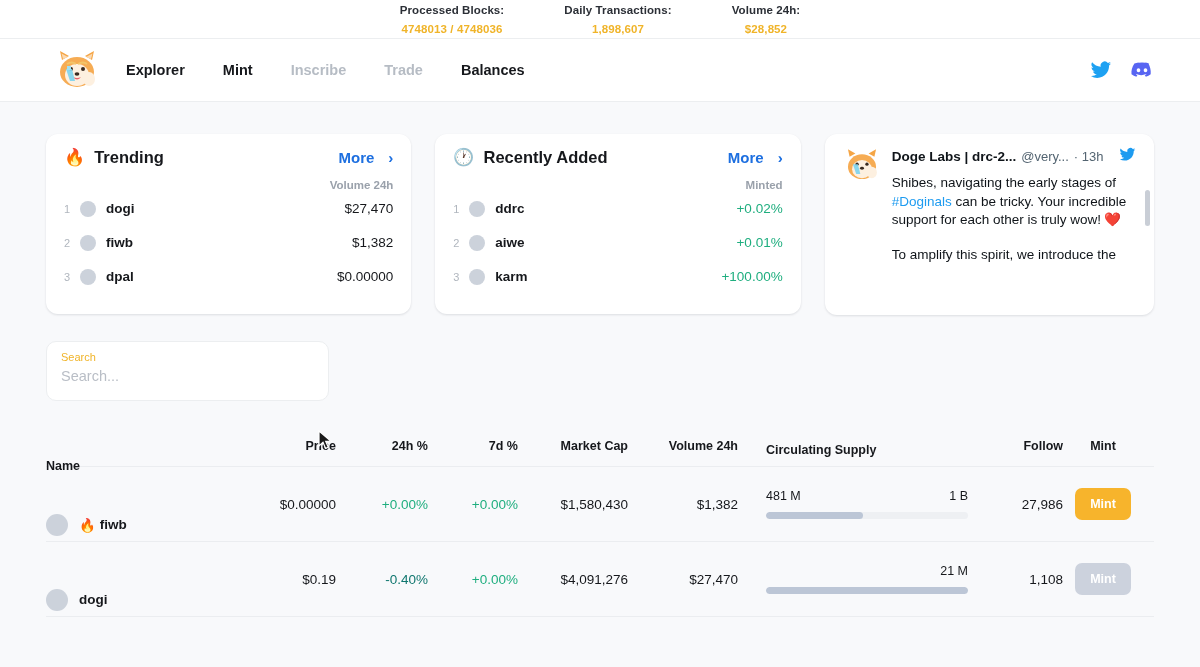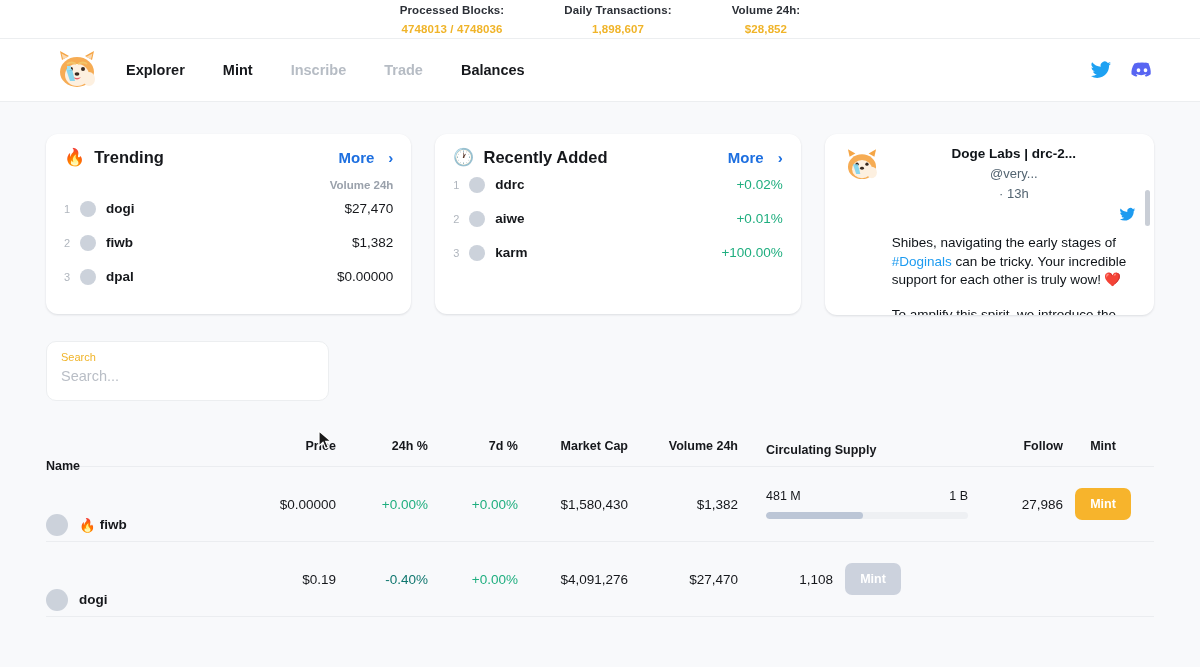--- a/index.html
+++ b/index.html
@@ -100,21 +100,21 @@
   .tw-title { font-size: 17px; font-weight: bold; letter-spacing: -.2px; }
   .tw-follow {
     margin-left: auto; background: #0f1419; color: #fff;
     border: none; border-radius: 18px; padding: 8px 17px;
     font-size: 13.5px; font-weight: bold; cursor: pointer;
     font-family: "Liberation Sans", sans-serif;
   }
   .tw-body { padding: 12px 18px 0 18px; display: flex; gap: 11px; }
   .tw-av { width: 38px; height: 38px; flex: 0 0 auto; }
   .tw-content { flex: 1 1 auto; min-width: 0; }
-  .tw-meta { display: flex; align-items: center; gap: 5px; font-size: 13.5px; white-space: nowrap; flex-direction: column; }
+  .tw-meta { display: flex; align-items: center; gap: 5px; font-size: 13.5px; white-space: nowrap; }
   .tw-author { font-weight: bold; color: #0f1419; }
   .tw-handle, .tw-time { color: #536471; font-weight: normal; font-size: 13px; }
   .tw-bird { margin-left: auto; }
   .tw-text { font-size: 13.5px; line-height: 18.5px; color: #0f1419; margin-top: 8px; }
   .tw-text .tag { color: #1d9bf0; cursor: pointer; }
   .tw-text2 { font-size: 13.5px; line-height: 18.5px; color: #0f1419; margin-top: 16px; }
   .tw-scroll {
     position: absolute; right: 4px; top: 56px; width: 5px; height: 36px;
     background: #c9ced6; border-radius: 3px; cursor: pointer;
   }
@@ -283,20 +283,21 @@
       <div class="lc-head">
         <div class="lc-title">
           <span class="lc-icon">🕐</span>
           <span>Recently Added</span>
         </div>
         <div class="lc-more">
           <span>More</span>
           <span>›</span>
         </div>
       </div>
+      <div class="lc-sub">Minted</div>
 
       <div class="lc-row">
         <span class="lc-rank">1</span>
         <span class="lc-dot"></span>
         <span class="lc-name">ddrc</span>
         <span class="lc-val pos">+0.02%</span>
       </div>
       <div class="lc-row">
         <span class="lc-rank">2</span>
         <span class="lc-dot"></span>
@@ -402,20 +403,29 @@
           <span class="coin-label">
             <span>dogi</span>
           </span>
         </div>
       </div>
       <div class="c-price cell-val">$0.19</div>
       <div class="c-24h cell-val neg">-0.40%</div>
       <div class="c-7d cell-val pos">+0.00%</div>
       <div class="c-mcap cell-val">$4,091,276</div>
       <div class="c-vol cell-val">$27,470</div>
+      <div class="c-supply">
+        <div class="supply-top">
+          <span class="supply-min"></span>
+          <span class="supply-max">21 M</span>
+        </div>
+        <div class="supply-bar">
+          <div class="supply-fill" style="width: 100%;"></div>
+        </div>
+      </div>
       <div class="c-hold cell-val">1,108</div>
       <div class="c-mint">
         <button class="mint-btn off">Mint</button>
       </div>
     </div>
   </div>
 
   <span class="cursor">
     <svg width="16" height="22" viewBox="0 0 16 22">
       <path d="M1 1 L1 16 L5 12.3 L7.6 18.4 L10.3 17.2 L7.7 11.3 L13 11.2 Z" fill="#1a1a1a" stroke="#ffffff" stroke-width="1.2"></path>

